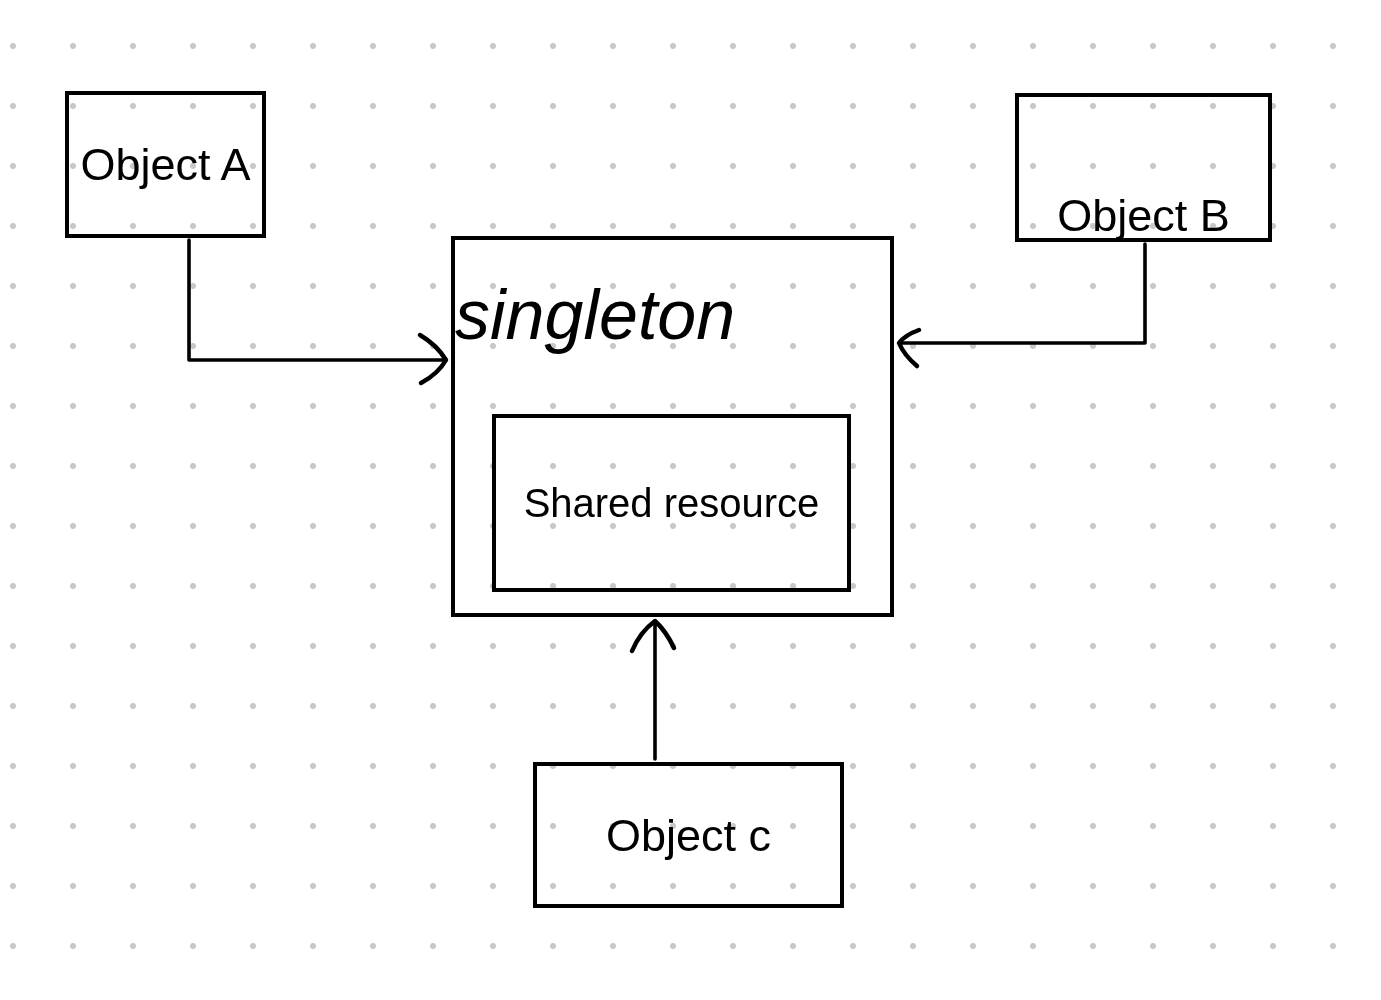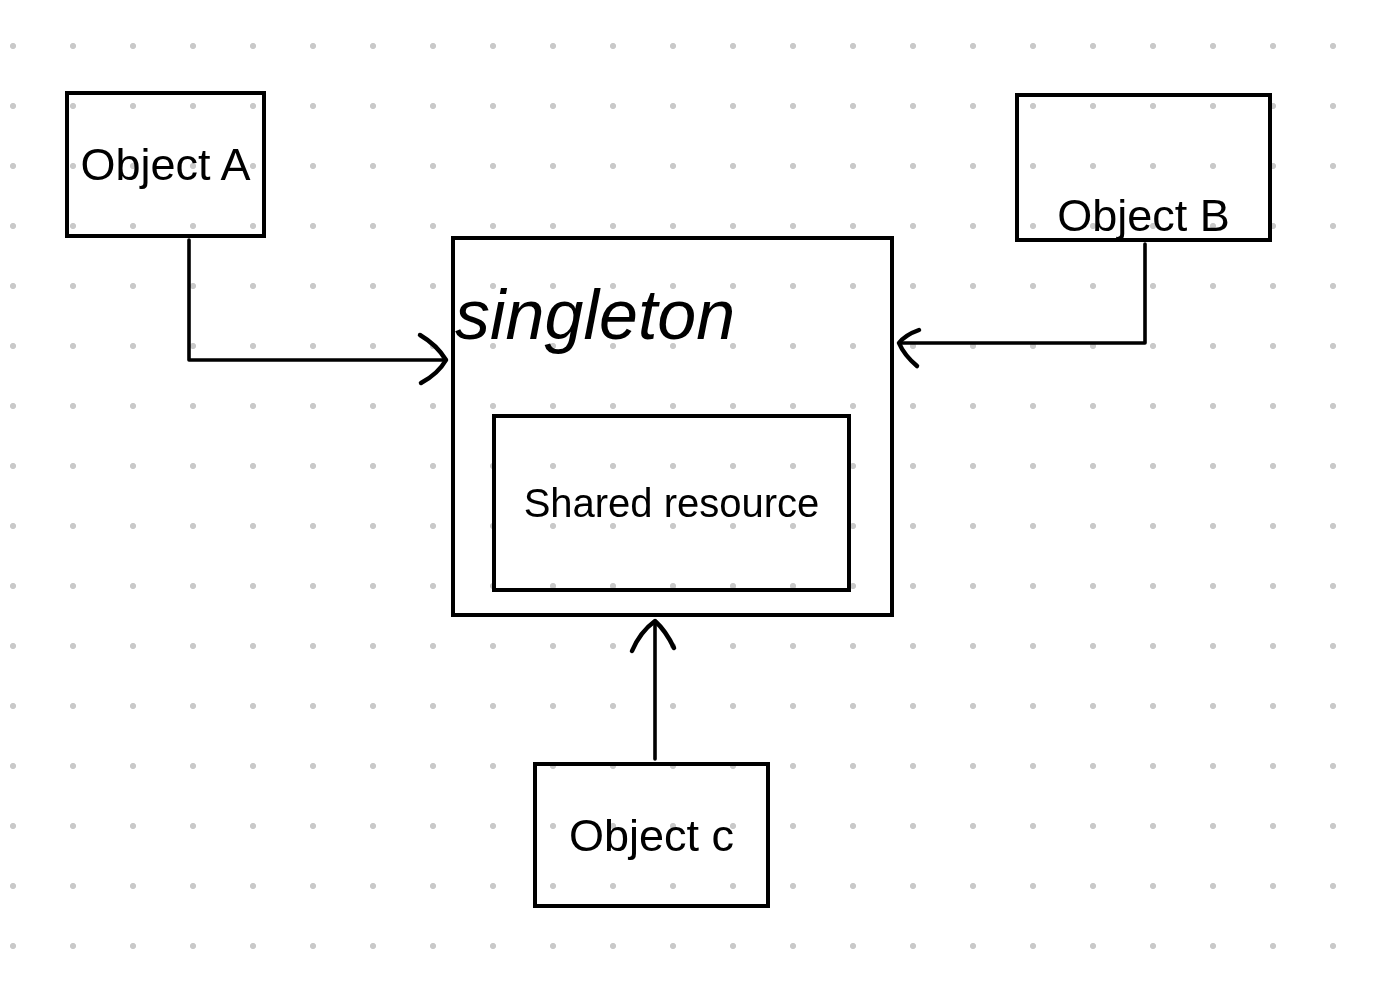--- a/index.html
+++ b/index.html
@@ -29,21 +29,21 @@
     justify-content: center;
   }
   .node-label {
     font-size: 45px;
     line-height: 1;
     white-space: nowrap;
     color: var(--text, #000000);
   }
   .box-a { left: 65px;  top: 91px;  width: 201px; height: 147px; }
   .box-b { left: 1015px; top: 93px; width: 257px; height: 149px; align-items: flex-end; }
-  .box-c { left: 533px; top: 762px; width: 237px; height: 146px; }
+  .box-c { left: 533px; top: 762px; width: 311px; height: 146px; }
   .singleton-box {
     left: 451px; top: 236px; width: 443px; height: 381px;
     display: block;
   }
   .singleton-title {
     margin-top: 40px;
     font-size: 70px;
     line-height: 1;
     text-align: left;
     white-space: nowrap;

